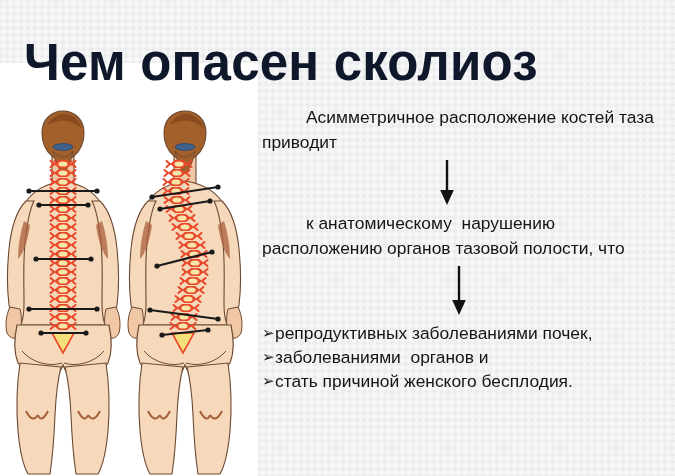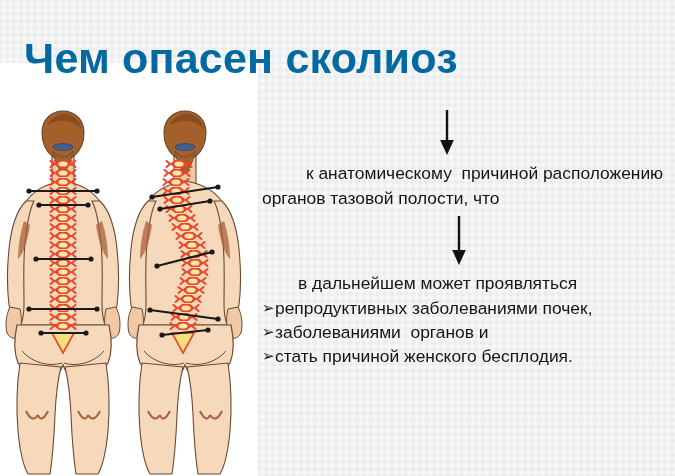--- a/index.html
+++ b/index.html
@@ -17,22 +17,22 @@
     background-image:
       linear-gradient(135deg, rgba(210,214,222,.55) 25%, transparent 25%, transparent 75%, rgba(210,214,222,.55) 75%),
       linear-gradient(45deg, rgba(210,214,222,.55) 25%, transparent 25%, transparent 75%, rgba(210,214,222,.55) 75%);
     background-size:7px 7px;
     background-position:0 0, 0 0;
     opacity:.55;
     pointer-events:none;
   }
   #title{
     position:absolute;left:24px;top:6px;
-    font-size:43px;line-height:46px;
-    color:#0369a1;
+    font-size:51px;line-height:46px;
+    color:#0f172a;
     letter-spacing:.2px;
     white-space:nowrap;
     z-index:6;
   }
   #illus-panel{
     position:absolute;left:0;top:63px;
     width:258px;height:413px;
     background:#ffffff;
     z-index:2;
   }
@@ -259,38 +259,38 @@
           <circle cx="96" cy="256" r="2.6"></circle>
         <circle cx="40" cy="272" r="2.6"></circle>
           <circle cx="86" cy="267" r="2.6"></circle>
       </g>
     </g>
   </svg>
 </div>
 
 <div id="content">
 
+  <p class="para">Асимметричное расположение костей таза приводит</p>
 
   <div class="arrow-wrap">
     <svg width="18" height="46" viewBox="0 0 18 46">
       <line x1="9" y1="0" x2="9" y2="32" stroke="#111" stroke-width="2.4"></line>
       <path d="M2.2,30 L15.8,30 L9,45 Z" fill="#111"></path>
     </svg>
   </div>
 
-  <p class="para">к анатомическому  причиной расположению органов тазовой полости, что</p>
+  <p class="para">к анатомическому  нарушению расположению органов тазовой полости, что</p>
 
   <div class="arrow-wrap second">
     <svg width="18" height="50" viewBox="0 0 18 50">
       <line x1="9" y1="0" x2="9" y2="36" stroke="#111" stroke-width="2.4"></line>
       <path d="M2.2,34 L15.8,34 L9,49 Z" fill="#111"></path>
     </svg>
   </div>
 
-  <p class="para tight">в дальнейшем может проявляться</p>
 
   <ul class="bullets">
     <li>
       <span class="marker">➢</span>
       <span class="btext">репродуктивных заболеваниями почек,</span>
     </li>
     <li>
       <span class="marker">➢</span>
       <span class="btext">заболеваниями  органов и</span>
     </li>

